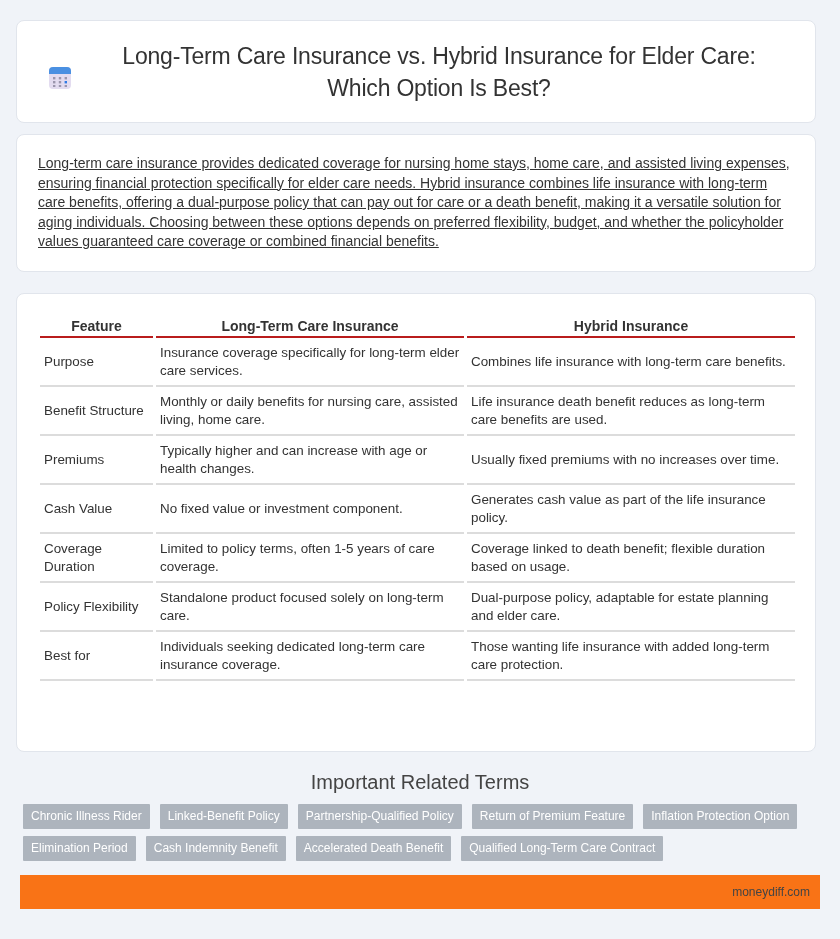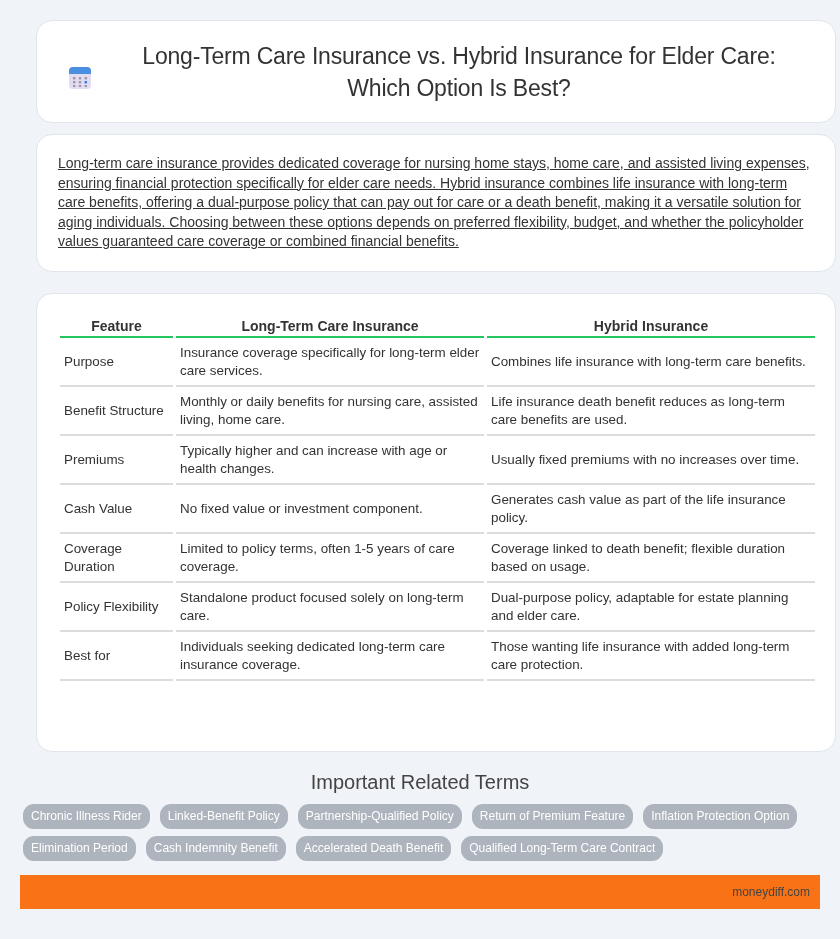--- a/index.html
+++ b/index.html
@@ -1,37 +1,37 @@
 <!DOCTYPE html>
 <html><head>
 <meta charset="utf-8">
 <style>
   * { box-sizing: border-box; margin: 0; padding: 0; }
   html, body { width: 840px; height: 939px; background: #f0f3f8; overflow: hidden; }
   body { font-family: "Liberation Sans", "DejaVu Sans", sans-serif; color: #333; position: relative; }
 
-  .card { position: absolute; left: 36px; width: 800px; background: #fff; border: 1px solid #e1e5ec; border-radius: 16px; }
+  .card { position: absolute; left: 16px; width: 800px; background: #fff; border: 1px solid #e1e5ec; border-radius: 8px; }
 
   .header-card { top: 20px; height: 103px; display: flex; align-items: center; justify-content: center; }
   .header-inner { display: flex; align-items: flex-start; justify-content: center; width: 760px; }
   .header-icon { width: 24px; height: 24px; margin-top: 26px; margin-right: 22px; flex: 0 0 auto; }
   .title { font-size: 23px; line-height: 32px; font-weight: normal; color: #333; text-align: center; width: 690px; letter-spacing: -0.2px; }
 
   .intro-card { top: 134px; height: 138px; padding: 19px 21px; }
   .intro-text { font-size: 14px; line-height: 19.5px; color: #333; text-decoration: underline; }
 
   .table-card { top: 293px; height: 459px; padding: 18px 22px 0 22px; }
   table { border-collapse: separate; border-spacing: 3px 0; width: 758px; margin-left: -2px; table-layout: fixed; }
-  th { font-size: 14px; font-weight: bold; color: #333; text-align: center; padding: 6px 4px 2px 4px; height: 26px; border-bottom: 2px solid #22c55e; }
+  th { font-size: 14px; font-weight: bold; color: #333; text-align: center; padding: 6px 4px 2px 4px; height: 26px; border-bottom: 2px solid #b91c1c; }
   td { font-size: 13.4px; line-height: 18px; color: #333; padding: 4px 4px; height: 49px; border-bottom: 2px solid #dcdcdc; vertical-align: middle; }
   col.c1 { width: 113px; } col.c2 { width: 308px; } col.c3 { width: 328px; }
 
   .related-title { position: absolute; top: 771px; left: 0; width: 840px; text-align: center; font-size: 20px; color: #444; }
   .tags { position: absolute; left: 23px; top: 804px; width: 800px; display: flex; flex-wrap: wrap; gap: 7px 10px; }
-  .tag { background: #adb4bd; color: #fff; font-size: 12px; height: 25px; line-height: 25px; padding: 0 8px; border-radius: 11px; white-space: nowrap; }
+  .tag { background: #adb4bd; color: #fff; font-size: 12px; height: 25px; line-height: 25px; padding: 0 8px; border-radius: 1px; white-space: nowrap; }
 
   .footer { position: absolute; left: 20px; top: 875px; width: 800px; height: 34px; background: #f97316; display: flex; align-items: center; justify-content: flex-end; padding-right: 10px; }
   .footer-text { font-size: 12px; color: #444; }
 </style>
 </head>
 <body>
 
 <div class="card header-card">
   <div class="header-inner">
     <span class="header-icon">

